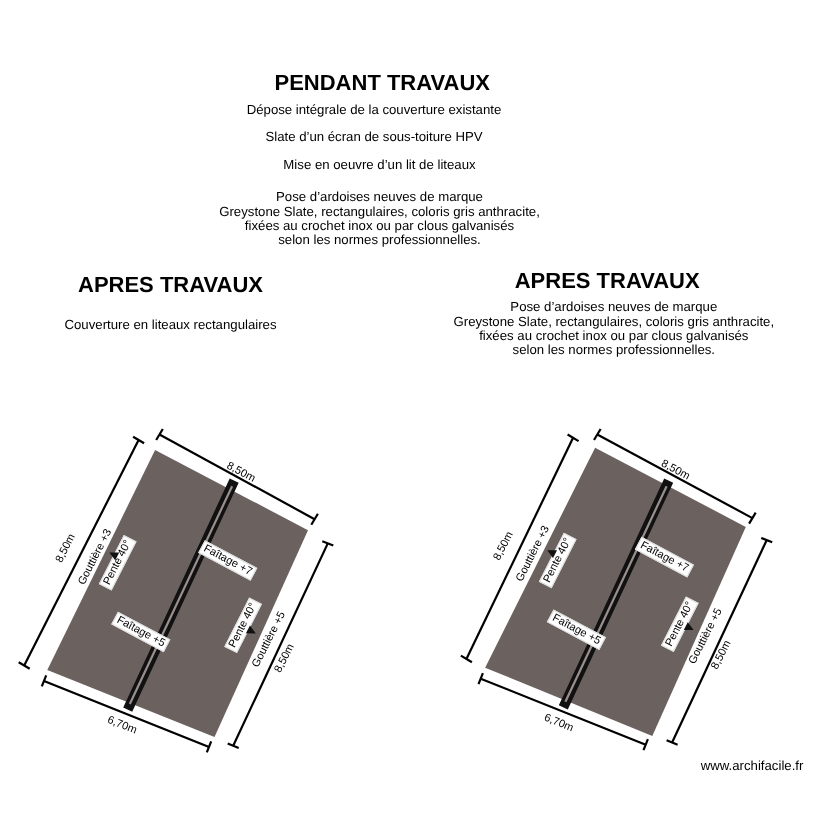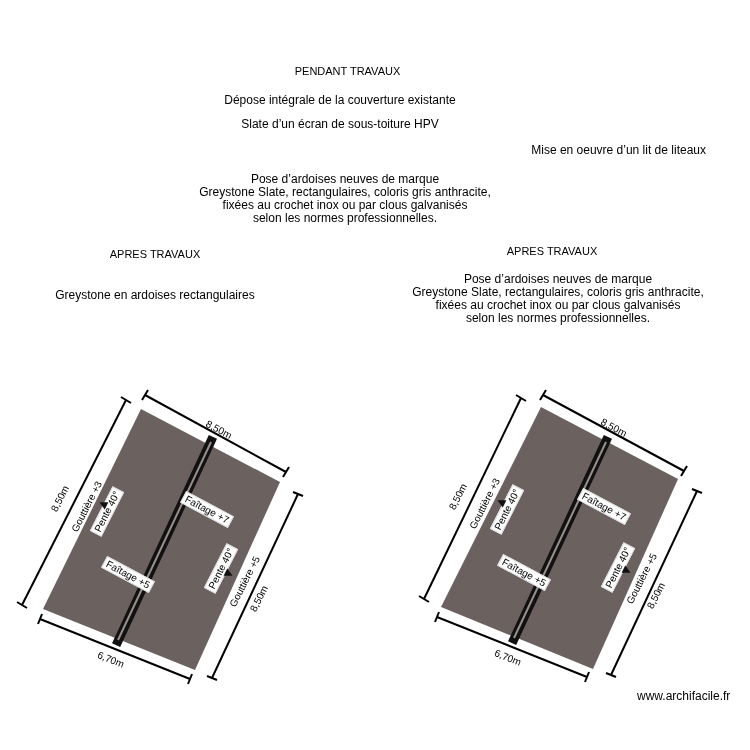--- a/index.html
+++ b/index.html
@@ -1,37 +1,37 @@
 <!DOCTYPE html>
 <html><head>
   <meta charset="utf-8">
   <style>
     html, body { margin: 0; padding: 0; background: #ffffff; }
     body { width: 750px; height: 750px; position: relative; overflow: hidden; font-family: "Liberation Sans", sans-serif; color: #000; }
-    .title { position: absolute; font-weight: normal; font-size: 11px; text-align: center; white-space: nowrap; }
+    .title { position: absolute; font-weight: bold; font-size: 20px; text-align: center; white-space: nowrap; }
     .line { position: absolute; font-size: 12px; text-align: center; white-space: nowrap; line-height: 13px; }
     svg.plan { position: absolute; left: 0; top: 0; }
     .watermark { position: absolute; font-size: 12px; white-space: nowrap; }
   </style>
 </head>
 <body>
 
 <div class="title" style="left:0; width:695px; top:65px;">PENDANT TRAVAUX</div>
 <div class="line" style="left:0; width:680px; top:94px;">Dépose intégrale de la couverture existante</div>
 <div class="line" style="left:0; width:680px; top:118px;">Slate d’un écran de sous-toiture HPV</div>
-<div class="line" style="left:16px; width:690px; top:144px;text-align:right;">Mise en oeuvre d’un lit de liteaux</div>
+<div class="line" style="left:0; width:690px; top:144px;">Mise en oeuvre d’un lit de liteaux</div>
 <div style="position:absolute; left:0; width:690px; top:173px;">
   <div class="line" style="position:static;">Pose d’ardoises neuves de marque</div>
   <div class="line" style="position:static;">Greystone Slate, rectangulaires, coloris gris anthracite,</div>
   <div class="line" style="position:static;">fixées au crochet inox ou par clous galvanisés</div>
   <div class="line" style="position:static;">selon les normes professionnelles.</div>
 </div>
 
 <div class="title" style="left:0; width:310px; top:248px;">APRES TRAVAUX</div>
-<div class="line" style="left:0; width:310px; top:289px;">Greystone en ardoises rectangulaires</div>
+<div class="line" style="left:0; width:310px; top:289px;">Couverture en liteaux rectangulaires</div>
 
 <div class="title" style="left:380px; width:344px; top:245px;">APRES TRAVAUX</div>
 <div style="position:absolute; left:380px; width:356px; top:273px;">
   <div class="line" style="position:static;">Pose d’ardoises neuves de marque</div>
   <div class="line" style="position:static;">Greystone Slate, rectangulaires, coloris gris anthracite,</div>
   <div class="line" style="position:static;">fixées au crochet inox ou par clous galvanisés</div>
   <div class="line" style="position:static;">selon les normes professionnelles.</div>
 </div>
 
 <svg class="plan" width="750" height="750" viewBox="0 0 750 750">

